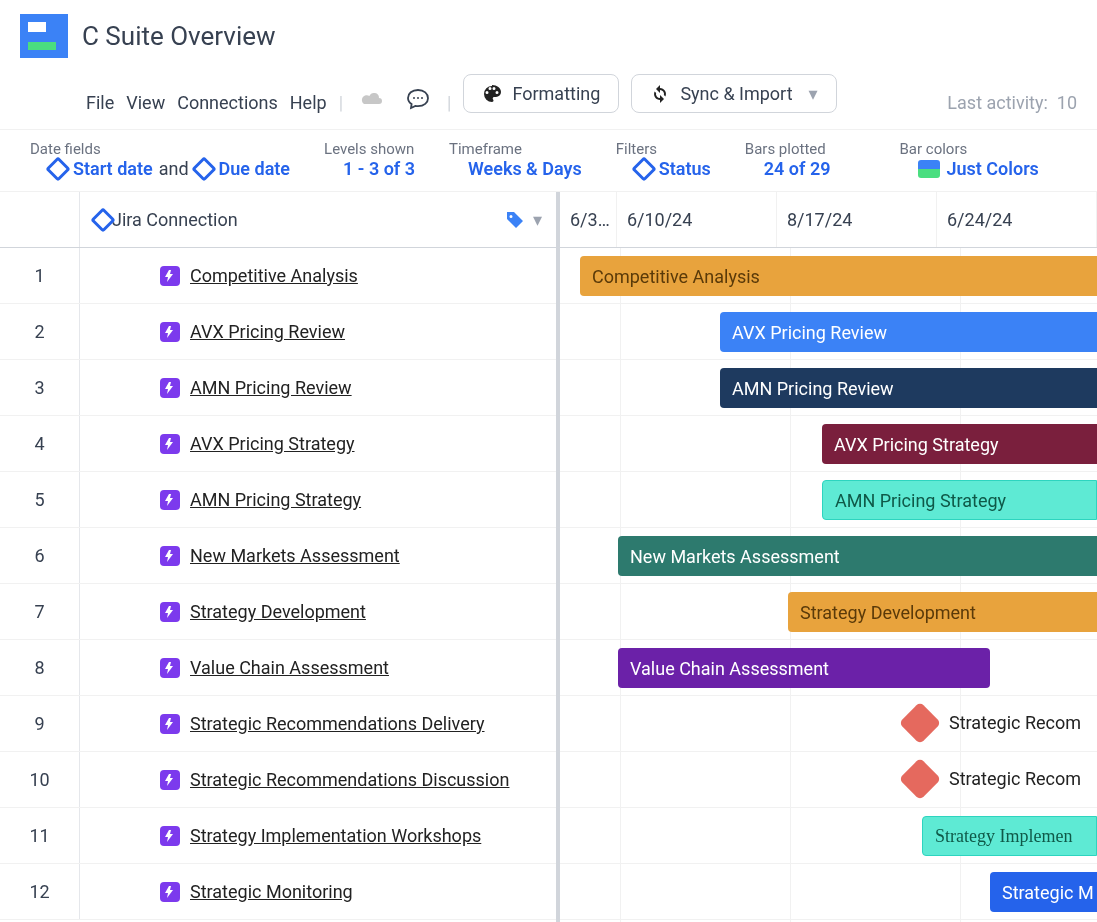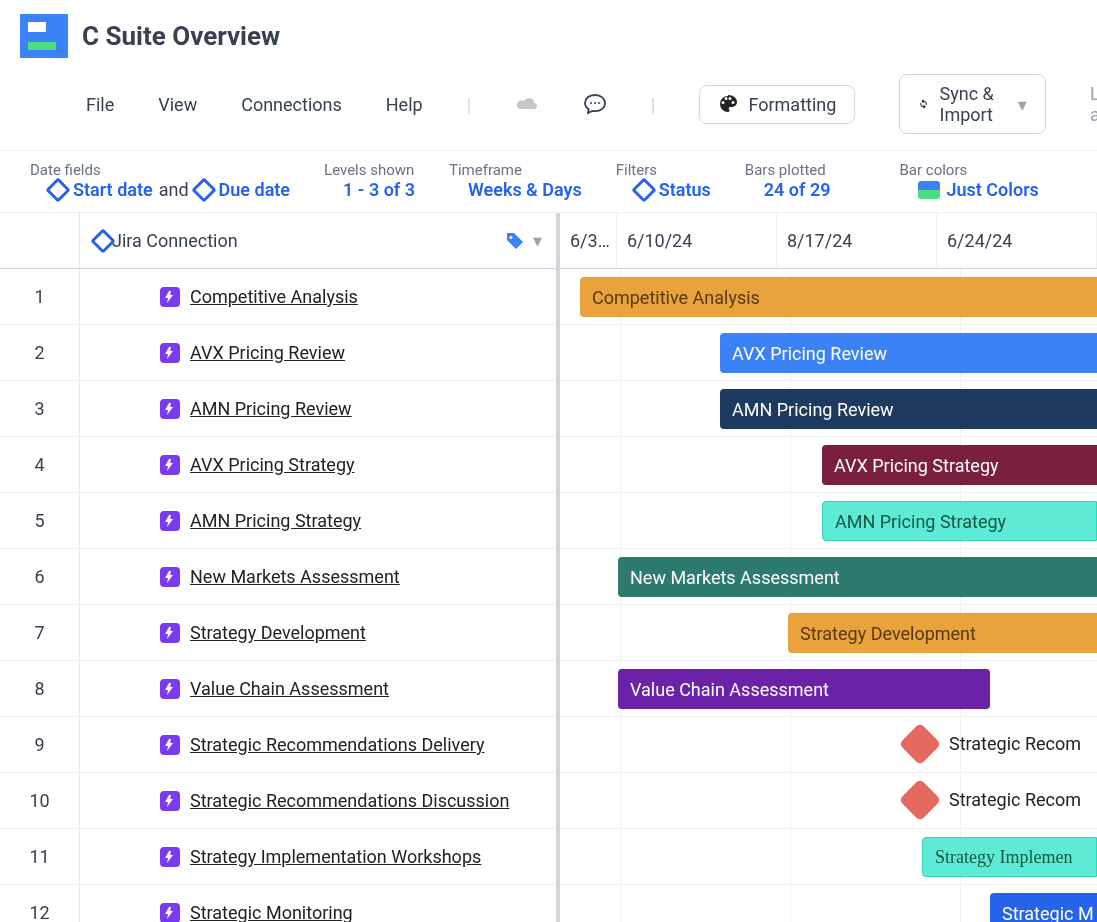--- a/index.html
+++ b/index.html
@@ -1,22 +1,22 @@
 <!DOCTYPE html>
 <html><head>
 <meta charset="utf-8">
 <style>
 * { box-sizing: border-box; margin: 0; padding: 0; }
 body { font-family: -apple-system, BlinkMacSystemFont, "Segoe UI", Roboto, sans-serif; color: #222; background: #fff; overflow: hidden; }
 .header { display: flex; align-items: center; padding: 14px 20px 10px 20px; gap: 14px; }
 .logo { width: 48px; height: 44px; background: #3b82f6; position: relative; display: inline-block; }
 .logo::before { content:""; position:absolute; top:8px; left:8px; width:18px; height:10px; background:#fff; }
 .logo::after { content:""; position:absolute; bottom:8px; left:8px; width:28px; height:8px; background:#4ade80; }
-.title { font-size: 26px; font-weight: 700; color: #374151; }
-.menubar { display: flex; align-items: center; gap: 44px; padding: 6px 20px 16px 86px; font-size: 18px; color: #374151; }
+.title { font-size: 26px; font-weight: 400; color: #374151; }
+.menubar { display: flex; align-items: flex-end; gap: 12px; padding: 6px 20px 16px 86px; font-size: 18px; color: #374151; }
 .menubar .divider { color: #d1d5db; }
 .iconbtn { width: 34px; height: 28px; display: flex; align-items: center; justify-content: center; color: #9ca3af; }
 .btn { display: inline-flex; align-items: center; gap: 10px; padding: 8px 18px; border: 1px solid #d1d5db; border-radius: 8px; font-size: 18px; color: #374151; cursor: pointer; }
 .btn .chev { color:#9ca3af; margin-left:6px; }
 .last-activity { color: #9ca3af; font-size: 18px; margin-left: auto; }
 .configs { display: flex; gap: 34px; padding: 10px 20px 12px 30px; border-top: 1px solid #f1f1f1; border-bottom: 1px solid #f1f1f1; font-size: 16px; align-items: flex-end;}
 .config { display:flex; flex-direction:column; }
 .config-label { color: #6b7280; font-size: 15px; }
 .config-value { color: #2563eb; font-weight: 600; font-size: 18px; display: flex; align-items: center; gap: 6px; margin-left: 19px; }
 .config-value .and { color:#374151; font-weight:400; }

